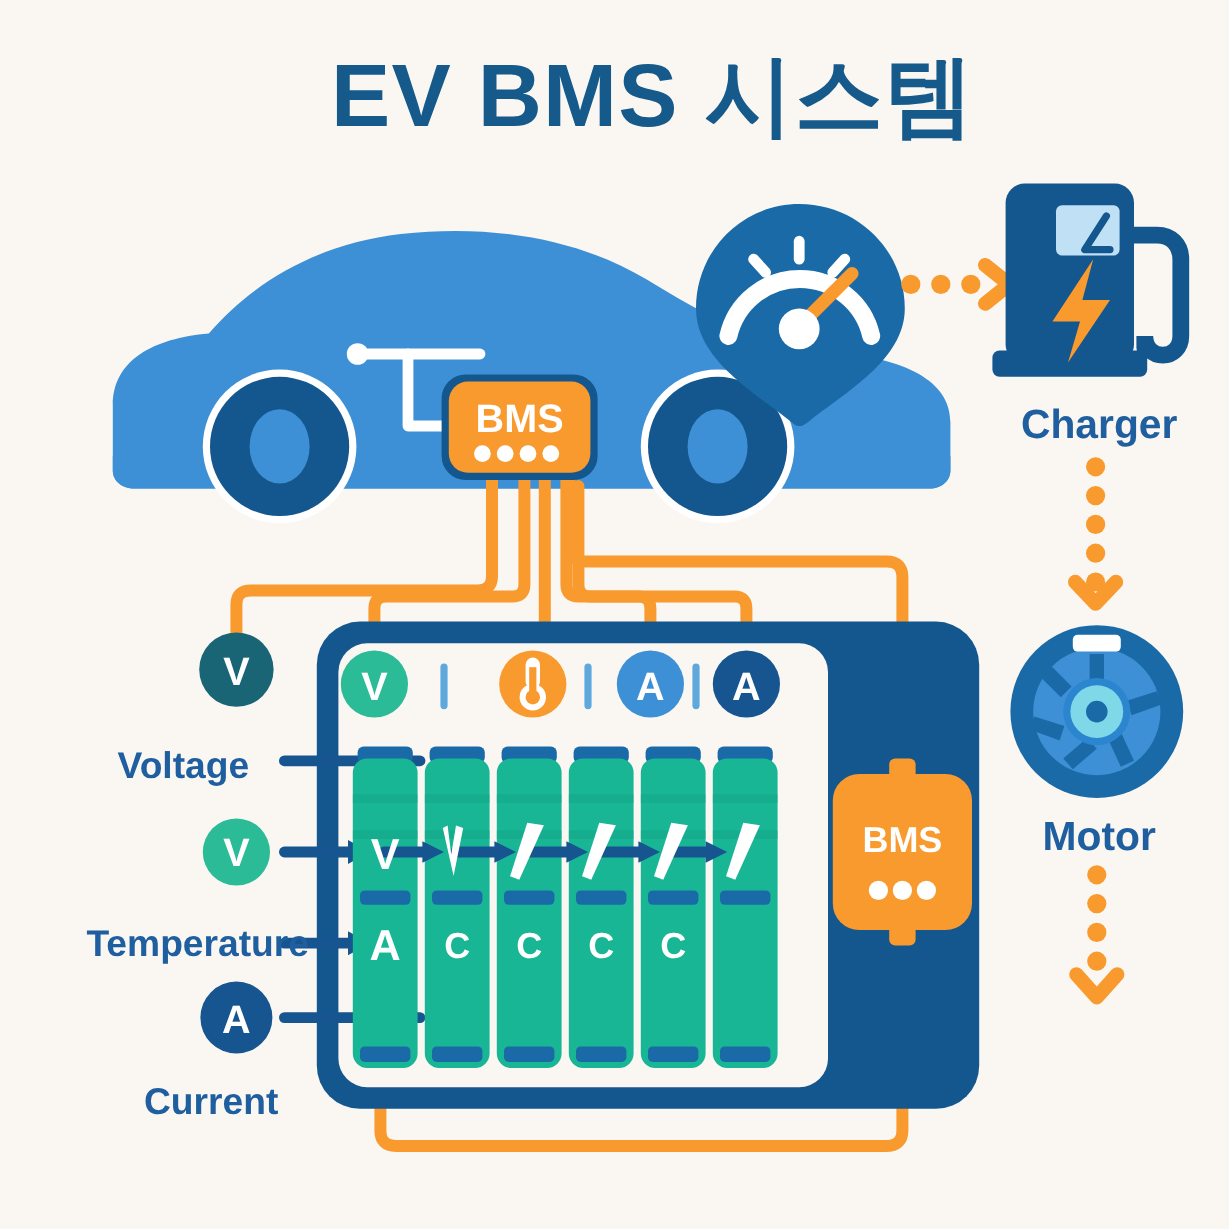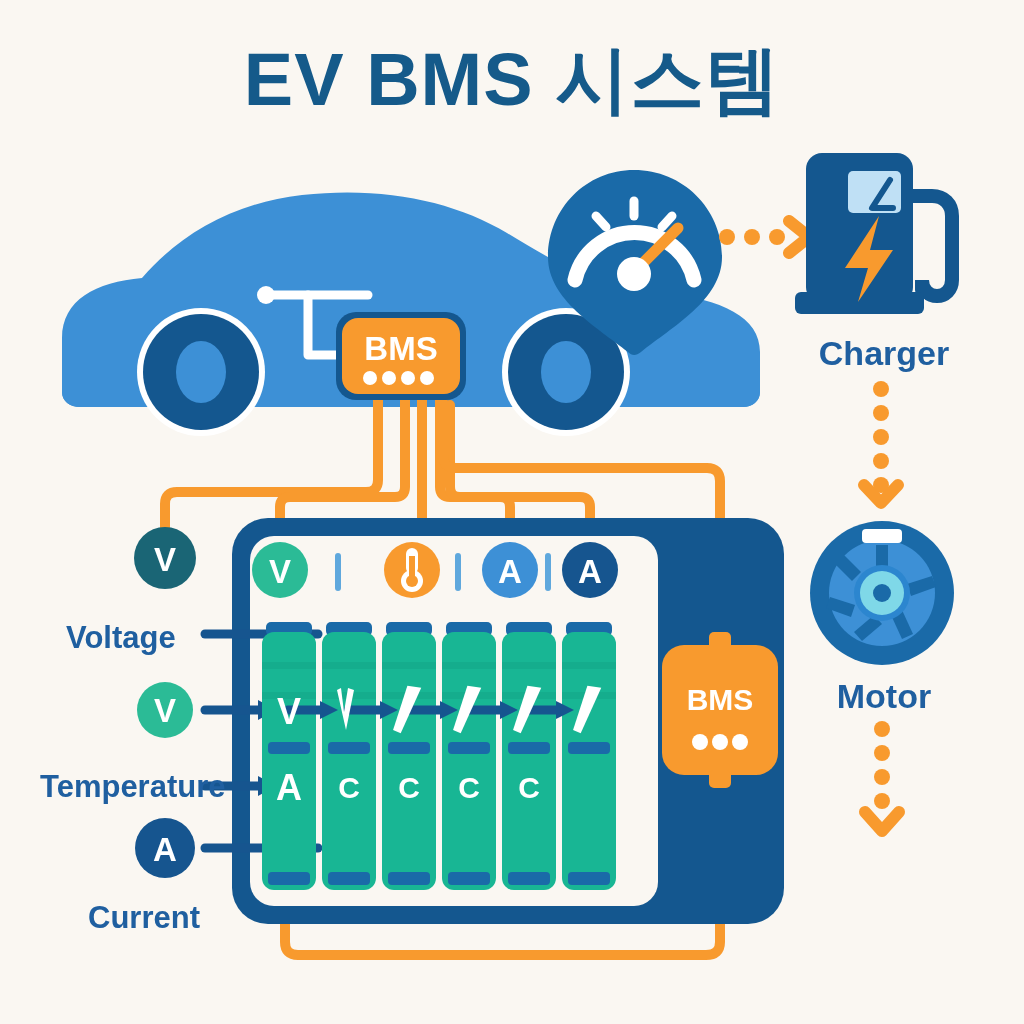--- a/index.html
+++ b/index.html
@@ -2,21 +2,21 @@
 <html><head>
 <meta charset="utf-8">
 <style>
   html,body{margin:0;padding:0;}
   body{
     width:1024px;height:1024px;overflow:hidden;
     background:#faf7f2;
     font-family:"Liberation Sans","DejaVu Sans",sans-serif;
     position:relative;
   }
-  #stage{position:absolute;inset:0;width:947px;height:1024px;}
+  #stage{position:absolute;inset:0;width:947px;height:1024px;margin-left:32px;}
   svg.layer{position:absolute;left:0;top:0;width:1024px;height:1024px;}
   .txt-title{
     font-size:74px;font-weight:bold;fill:#155a8a;
     letter-spacing:1px;
   }
   .txt-label{font-size:34px;font-weight:bold;fill:#1f5fa0;}
   .txt-legend{font-size:31px;font-weight:bold;fill:#1f5fa0;}
   .txt-bms{font-size:33px;font-weight:bold;fill:#ffffff;}
   .txt-bms2{font-size:30px;font-weight:bold;fill:#ffffff;}
   .txt-badge{font-size:33px;font-weight:bold;fill:#ffffff;}

